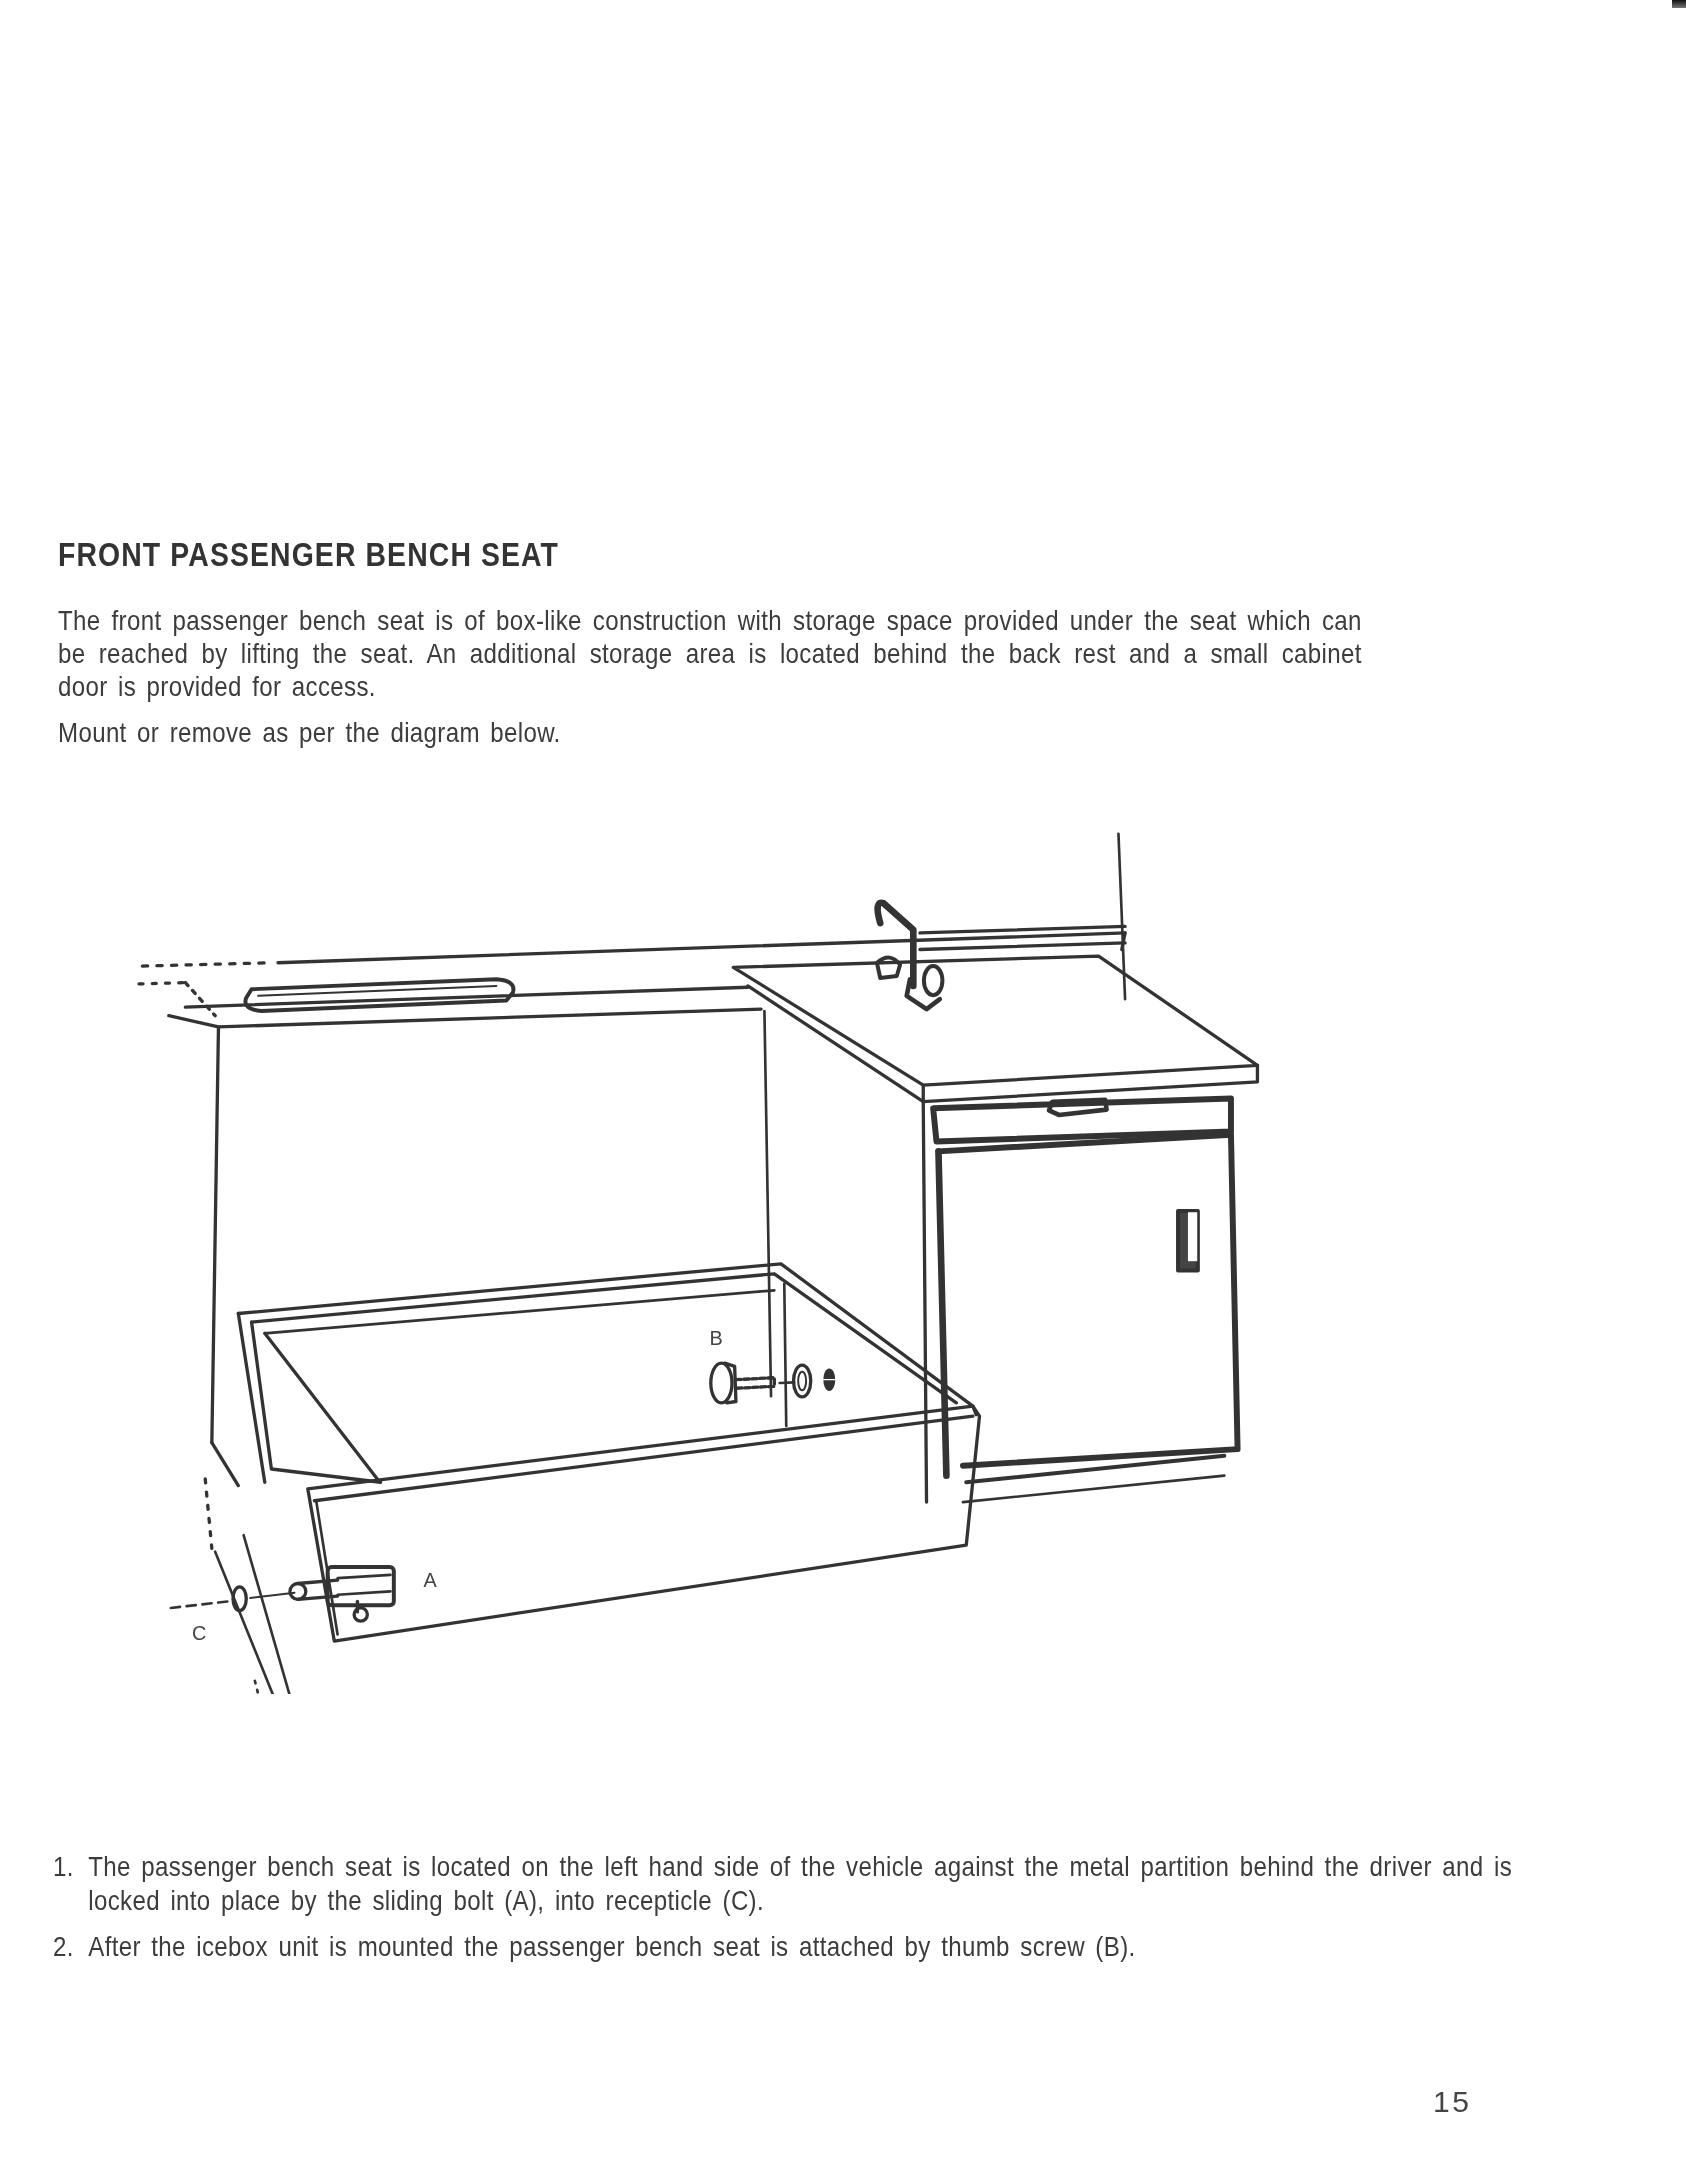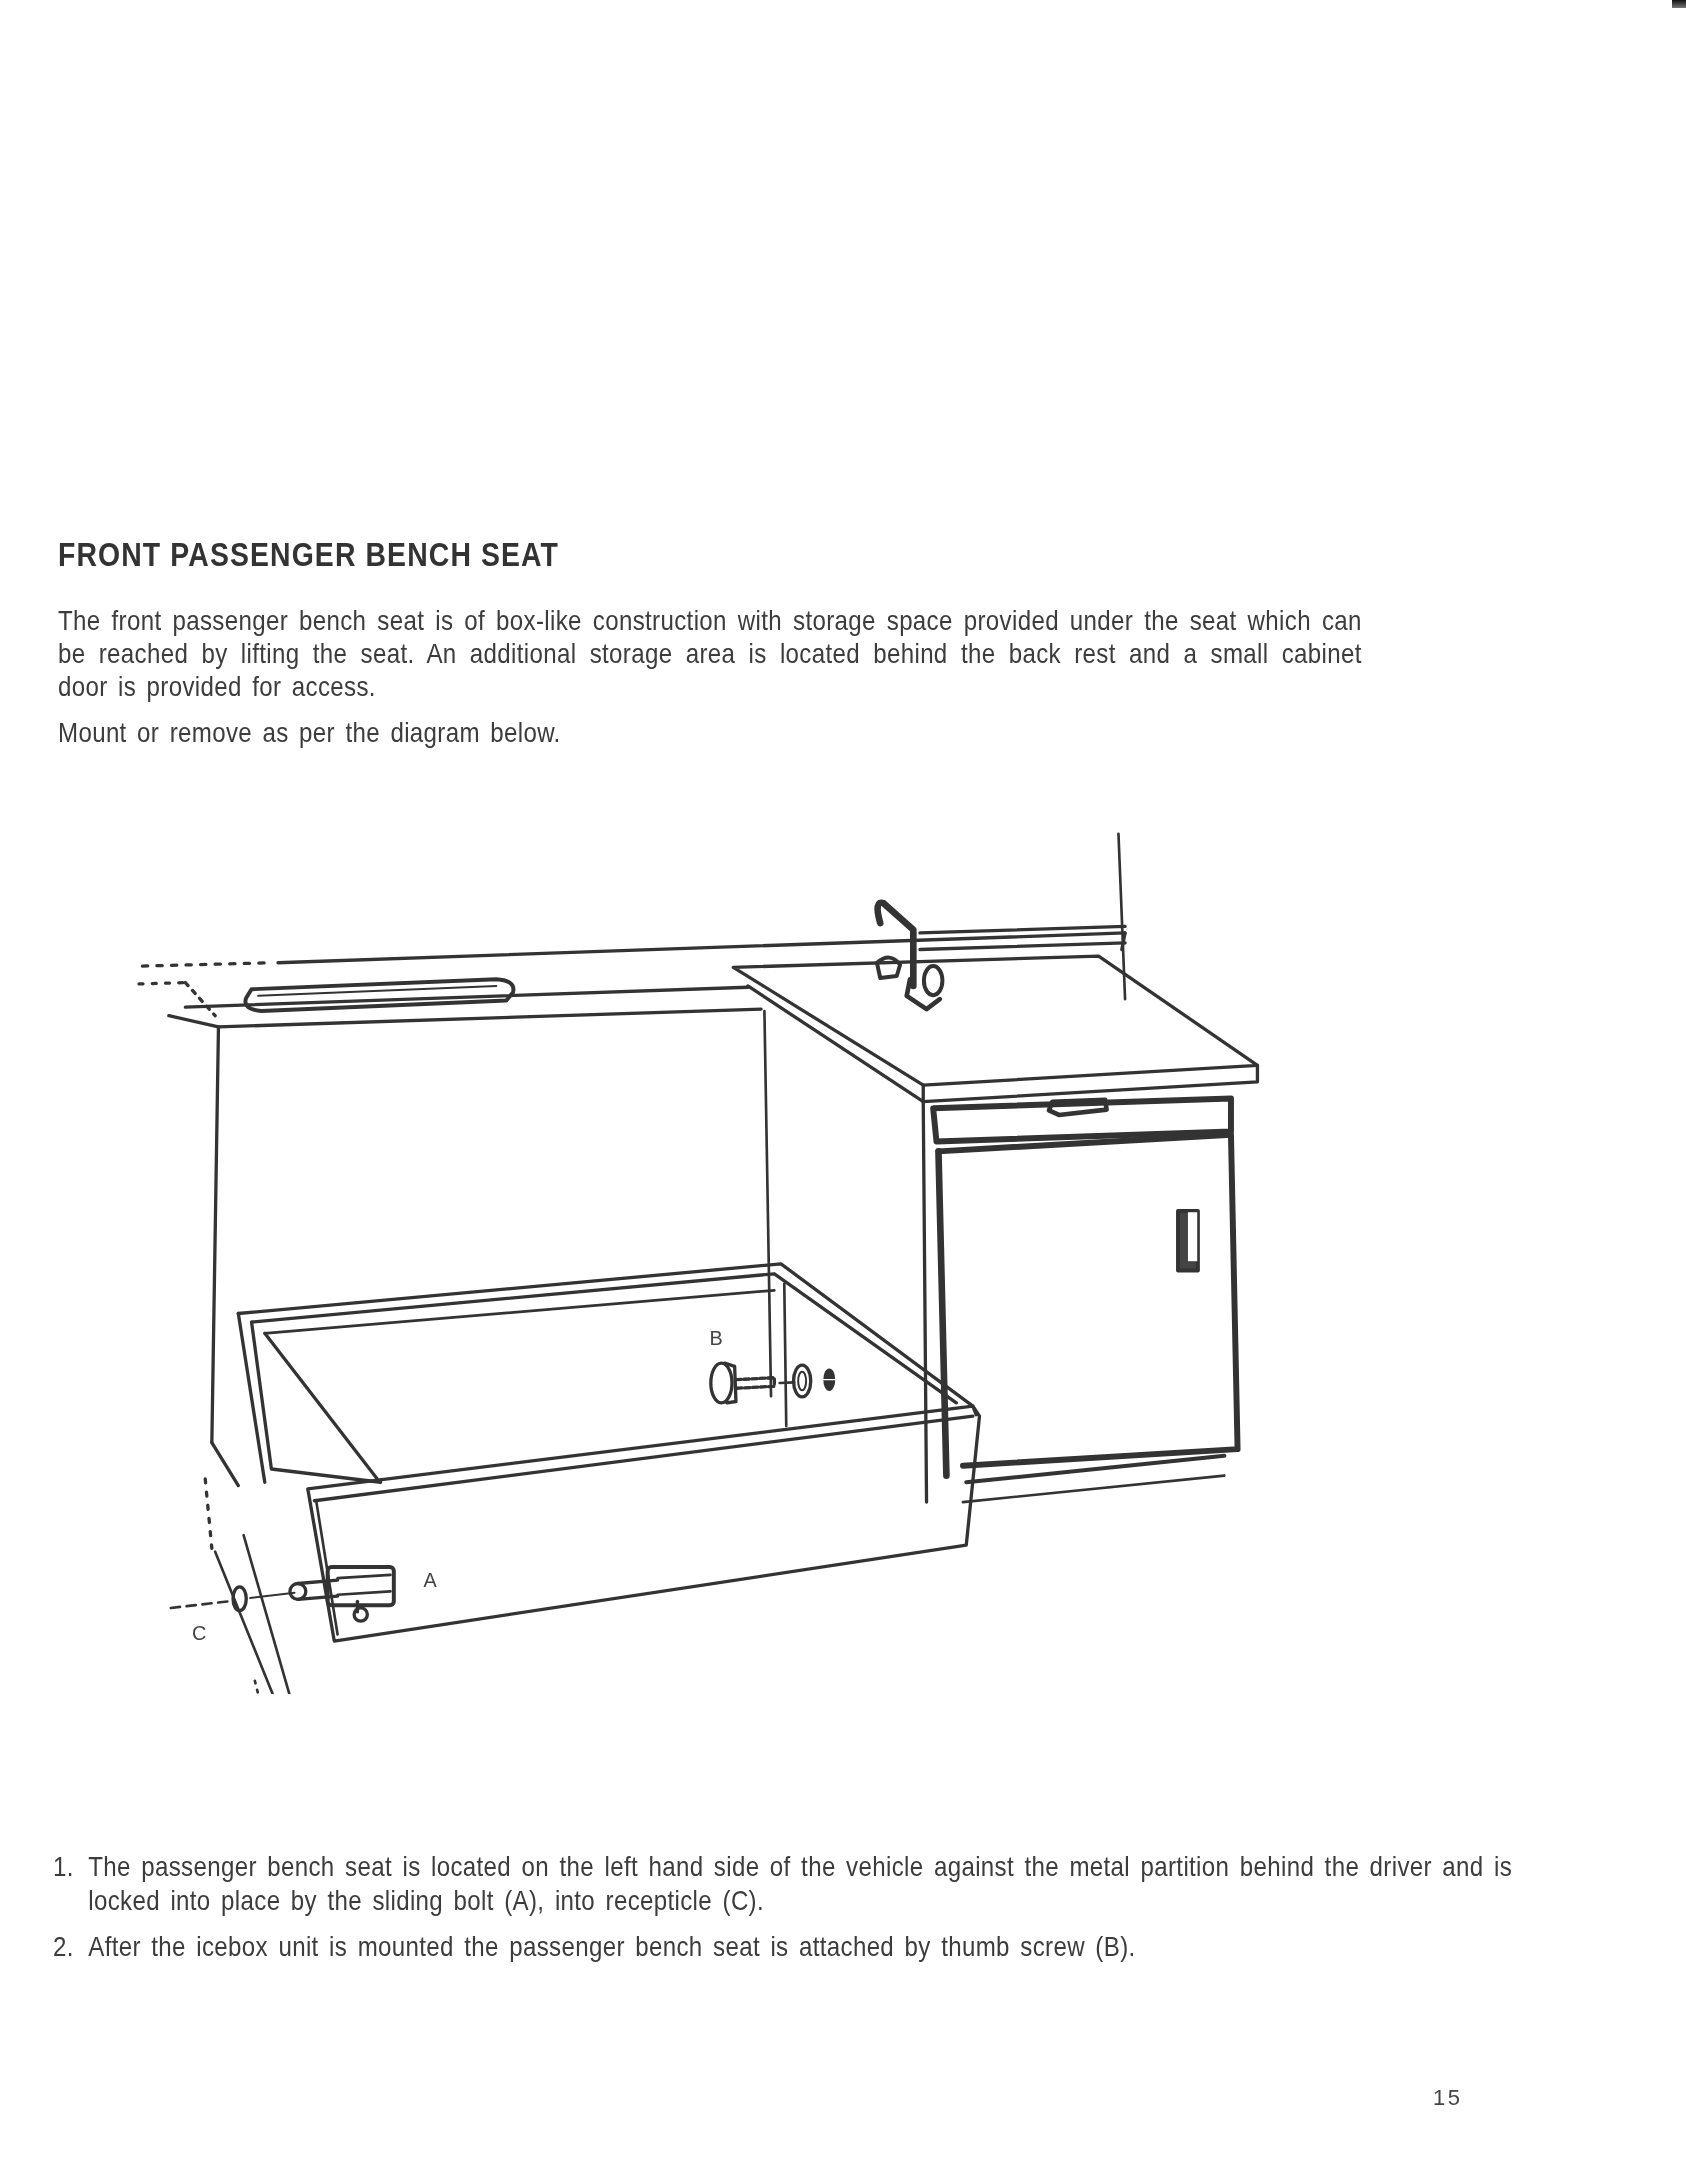--- a/index.html
+++ b/index.html
@@ -16,21 +16,21 @@
           transform:scaleX(0.86); transform-origin:left top;
           letter-spacing:0.4px; word-spacing:4px; }
   .p1 { top:604px; text-align:justify; text-align-last:left; width:1516px; }
   .p2 { top:716px; }
   .diagram { position:absolute; left:0; top:794px; width:1687px; height:900px; }
   .list { position:absolute; left:53px; top:1850px; width:1787px; margin:0; padding:0;
           list-style:none; font-size:28px; line-height:34px; color:#3c3c3c;
           transform:scaleX(0.86); transform-origin:left top; letter-spacing:0.4px; word-spacing:4px; }
   .list li { position:relative; padding-left:41px; margin-bottom:12px; }
   .list .num { position:absolute; left:0; top:0; }
-  .pagenum { position:absolute; left:1433px; top:2085px; font-size:22px; color:#444;
+  .pagenum { position:absolute; left:1433px; top:2085px; font-size:30px; color:#444;
              letter-spacing:2.6px; }
   .diagram text { font-family:"Liberation Sans", sans-serif; fill:#444; }
 </style>
 </head>
 <body>
 
 <div class="scan-mark"></div>
 
 <h1 class="title">FRONT PASSENGER BENCH SEAT</h1>
 

